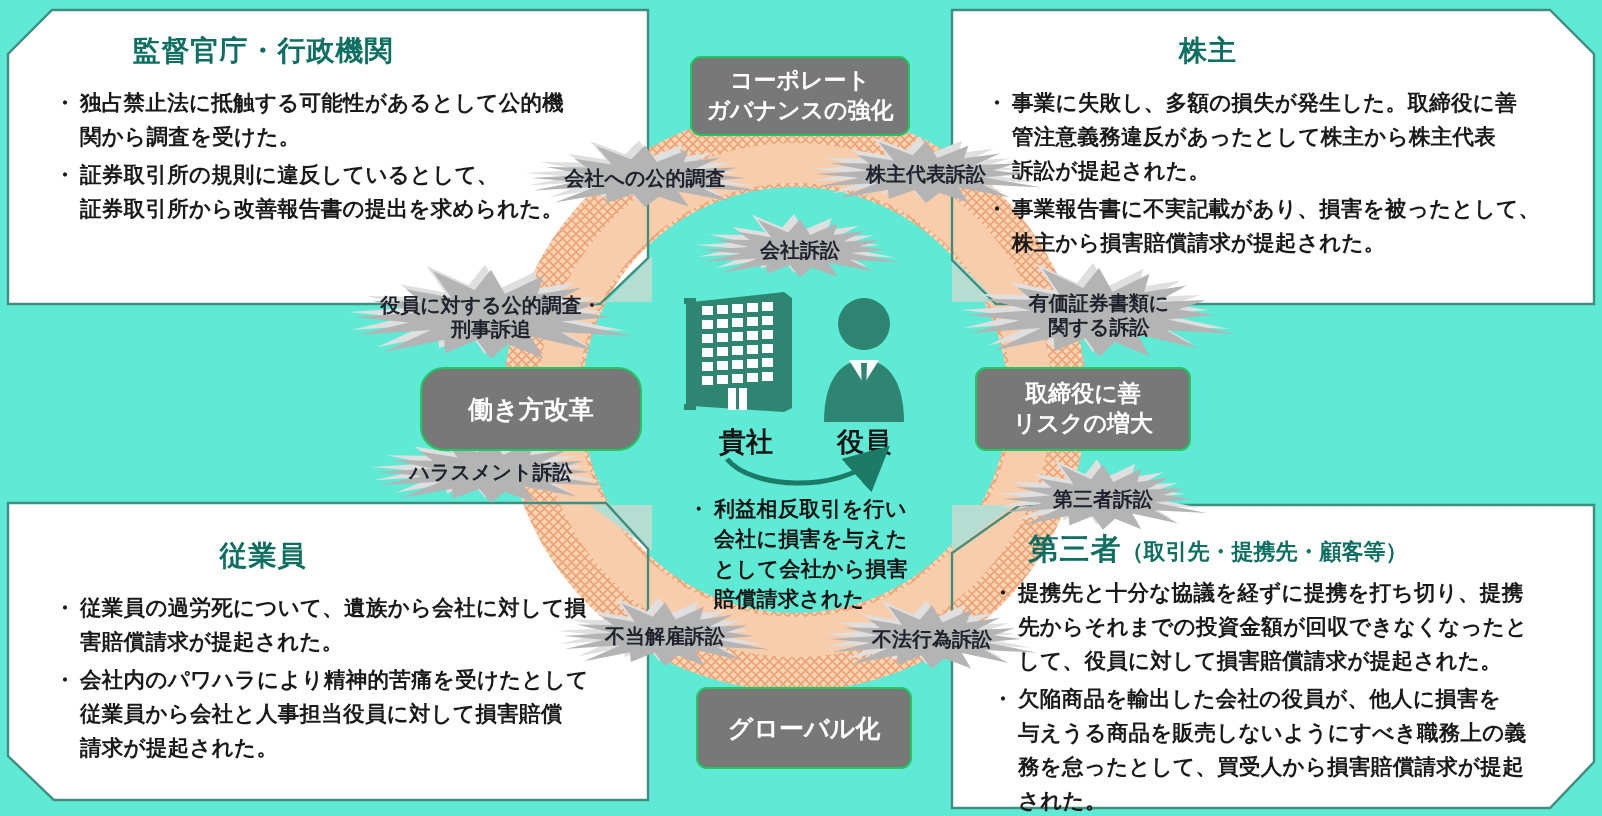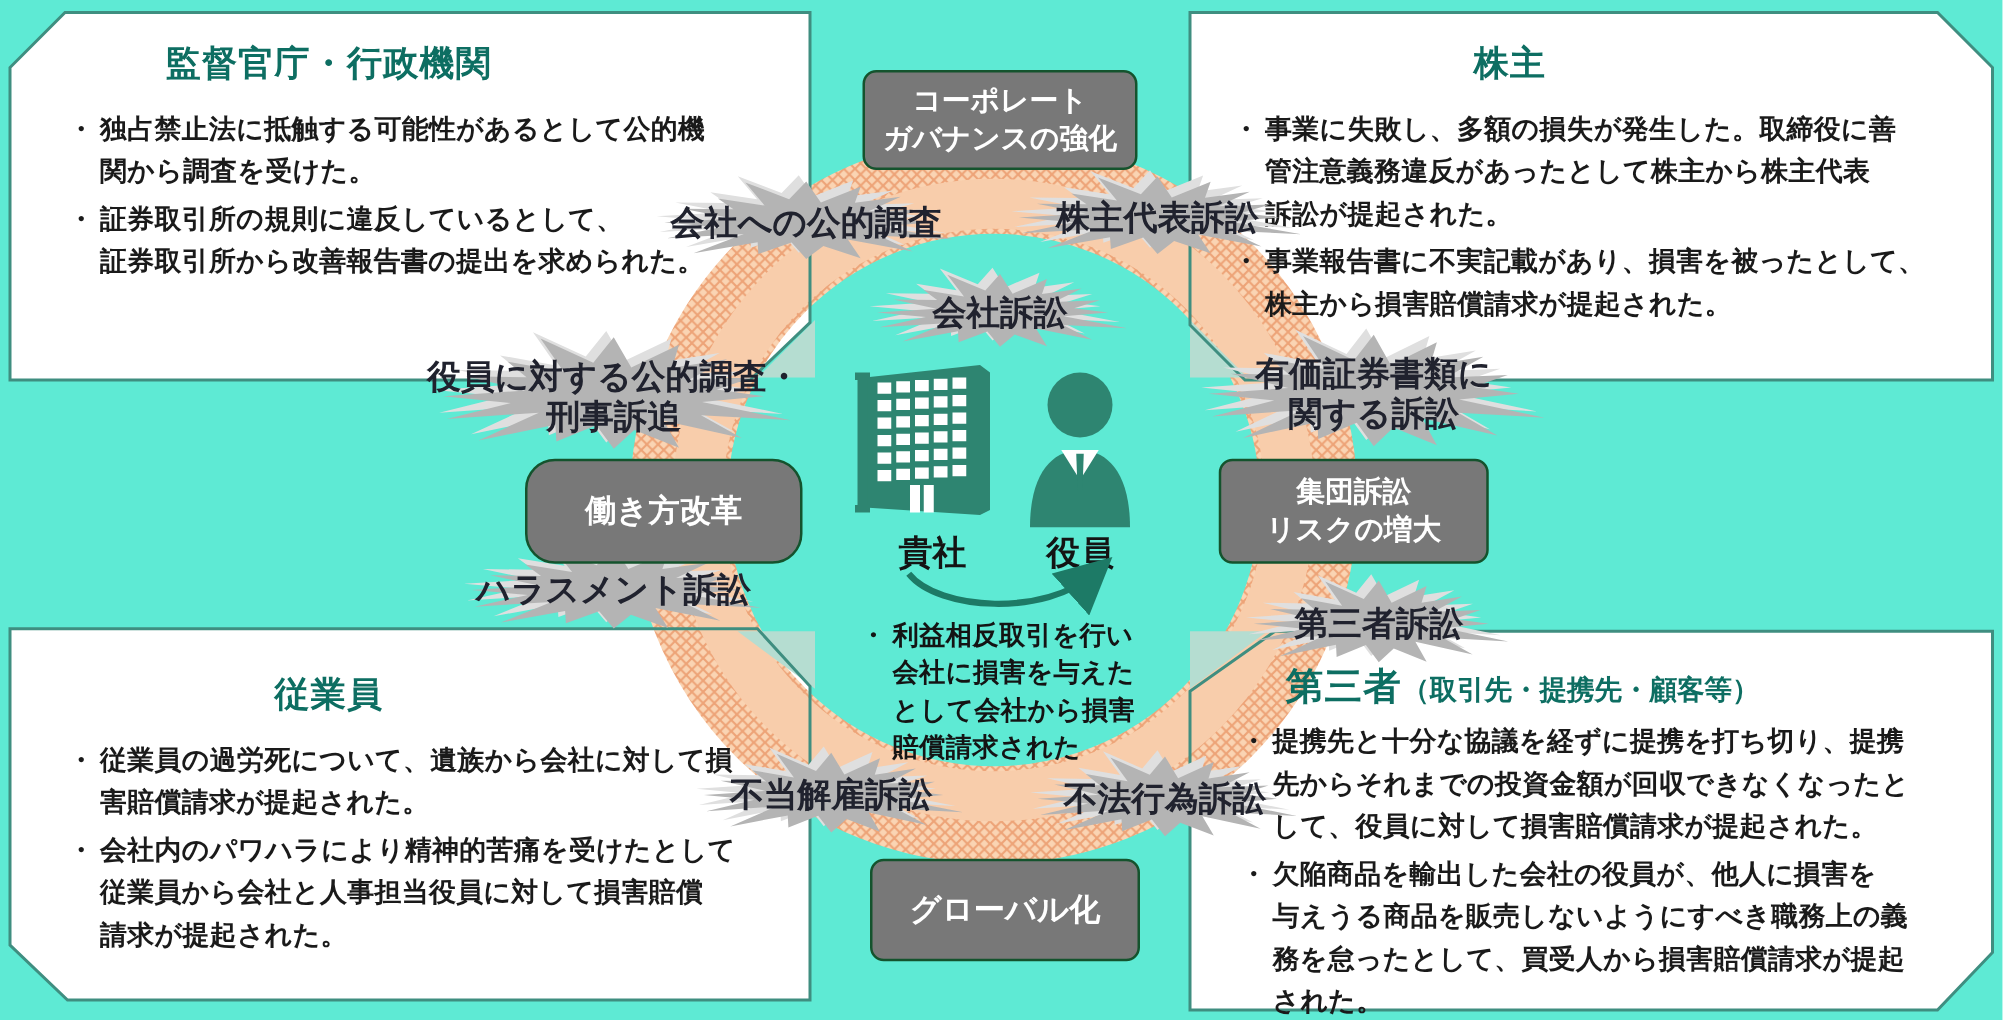--- a/index.html
+++ b/index.html
@@ -12,27 +12,27 @@
   .panel{position:absolute;z-index:5;}
   .btitle{text-align:center;font-weight:bold;font-size:28px;color:#0D6E62;letter-spacing:1px;}
   .btitle .tsuffix{font-size:22px;letter-spacing:0;}
   .bullets{margin-top:16px;}
   .bullet{display:flex;font-weight:bold;font-size:21.5px;line-height:34px;color:#1A1A1A;margin-bottom:4px;}
   .dot{flex:none;width:26px;}
   .bt{white-space:pre-line;letter-spacing:0.3px;}
   
   .burst{
     position:absolute;display:flex;align-items:center;justify-content:center;z-index:6;
-    font-weight:bold;font-size:27px;color:#20222E;text-align:center;white-space:pre-line;line-height:1.2;
+    font-weight:bold;font-size:20px;color:#20222E;text-align:center;white-space:pre-line;line-height:1.2;
   }
   .burst > span{position:relative;z-index:1;}
   
   .theme{
     position:absolute;display:flex;align-items:center;justify-content:center;z-index:7;
-    background:#787878;border:2px solid #14532d;border-radius:11px;
+    background:#787878;border:2px solid #22c55e;border-radius:11px;
     color:#FFFFFF;font-weight:bold;font-size:23px;line-height:1.3;text-align:center;white-space:pre-line;
   }
   
   .cicon{position:absolute;z-index:7;}
   .clabel{position:absolute;z-index:7;font-weight:bold;font-size:27px;color:#141414;text-align:center;}
   .cnote{position:absolute;z-index:7;display:flex;font-weight:bold;font-size:21px;line-height:30px;color:#141414;}
 </style>
 </head>
 <body>
 
@@ -169,21 +169,21 @@
         <polygon points="201.6,35.0 164.7,38.3 217.5,48.7 164.1,45.9 188.4,58.9 141.9,49.0 151.0,64.4 124.2,54.2 112.0,64.9 101.5,51.5 77.7,60.9 77.2,51.3 31.2,60.2 67.3,44.3 12.1,47.9 50.5,38.8 10.1,35.0 59.3,31.7 23.5,23.5 59.9,24.1 48.6,15.2 82.1,21.0 68.3,2.0 99.8,15.8 112.0,1.2 122.5,18.5 151.0,5.6 146.8,18.7 179.7,13.8 156.7,25.7 194.8,24.3 173.5,31.2" fill="#B4B4B4"></polygon>
       </svg><span>不当解雇訴訟</span></div>
   <div class="burst" style="left:820px;top:604px;width:224px;height:70px;"><svg width="224" height="70" style="position:absolute;left:0;top:0;overflow:visible">
         <polygon points="201.6,35.0 164.7,38.3 217.5,48.7 164.1,45.9 188.4,58.9 141.9,49.0 151.0,64.4 124.2,54.2 112.0,64.9 101.5,51.5 77.7,60.9 77.2,51.3 31.2,60.2 67.3,44.3 12.1,47.9 50.5,38.8 10.1,35.0 59.3,31.7 23.5,23.5 59.9,24.1 48.6,15.2 82.1,21.0 68.3,2.0 99.8,15.8 112.0,1.2 122.5,18.5 151.0,5.6 146.8,18.7 179.7,13.8 156.7,25.7 194.8,24.3 173.5,31.2" fill="#DFDFDF" transform="translate(-6,-5)"></polygon>
         <polygon points="201.6,35.0 164.7,38.3 217.5,48.7 164.1,45.9 188.4,58.9 141.9,49.0 151.0,64.4 124.2,54.2 112.0,64.9 101.5,51.5 77.7,60.9 77.2,51.3 31.2,60.2 67.3,44.3 12.1,47.9 50.5,38.8 10.1,35.0 59.3,31.7 23.5,23.5 59.9,24.1 48.6,15.2 82.1,21.0 68.3,2.0 99.8,15.8 112.0,1.2 122.5,18.5 151.0,5.6 146.8,18.7 179.7,13.8 156.7,25.7 194.8,24.3 173.5,31.2" fill="#B4B4B4"></polygon>
       </svg><span>不法行為訴訟</span></div>
 
   <div class="theme" style="left:690px;top:56px;width:216px;height:76px;"><span>コーポレート
 ガバナンスの強化</span></div>
   <div class="theme" style="left:420px;top:367px;width:218px;height:80px;font-size:25px;border-radius:24px;"><span>働き方改革</span></div>
-  <div class="theme" style="left:975px;top:367px;width:212px;height:80px;"><span>集団訴訟
+  <div class="theme" style="left:975px;top:367px;width:212px;height:80px;"><span>取締役に善
 リスクの増大</span></div>
   <div class="theme" style="left:696px;top:687px;width:212px;height:78px;font-size:25px;"><span>グローバル化</span></div>
 
   <svg class="cicon" style="left:680px;top:284px;" width="132" height="136">
     <polygon points="12,18 104,8 112,14 112,124 104,128 12,122" fill="#2E8571"></polygon>
     <rect x="6" y="16" width="8" height="108" fill="#2E8571"></rect>
     <rect x="4" y="14" width="12" height="6" fill="#2E8571"></rect>
     <rect x="4" y="120" width="12" height="6" fill="#2E8571"></rect>
     <g fill="#FFFFFF">
       <g>

